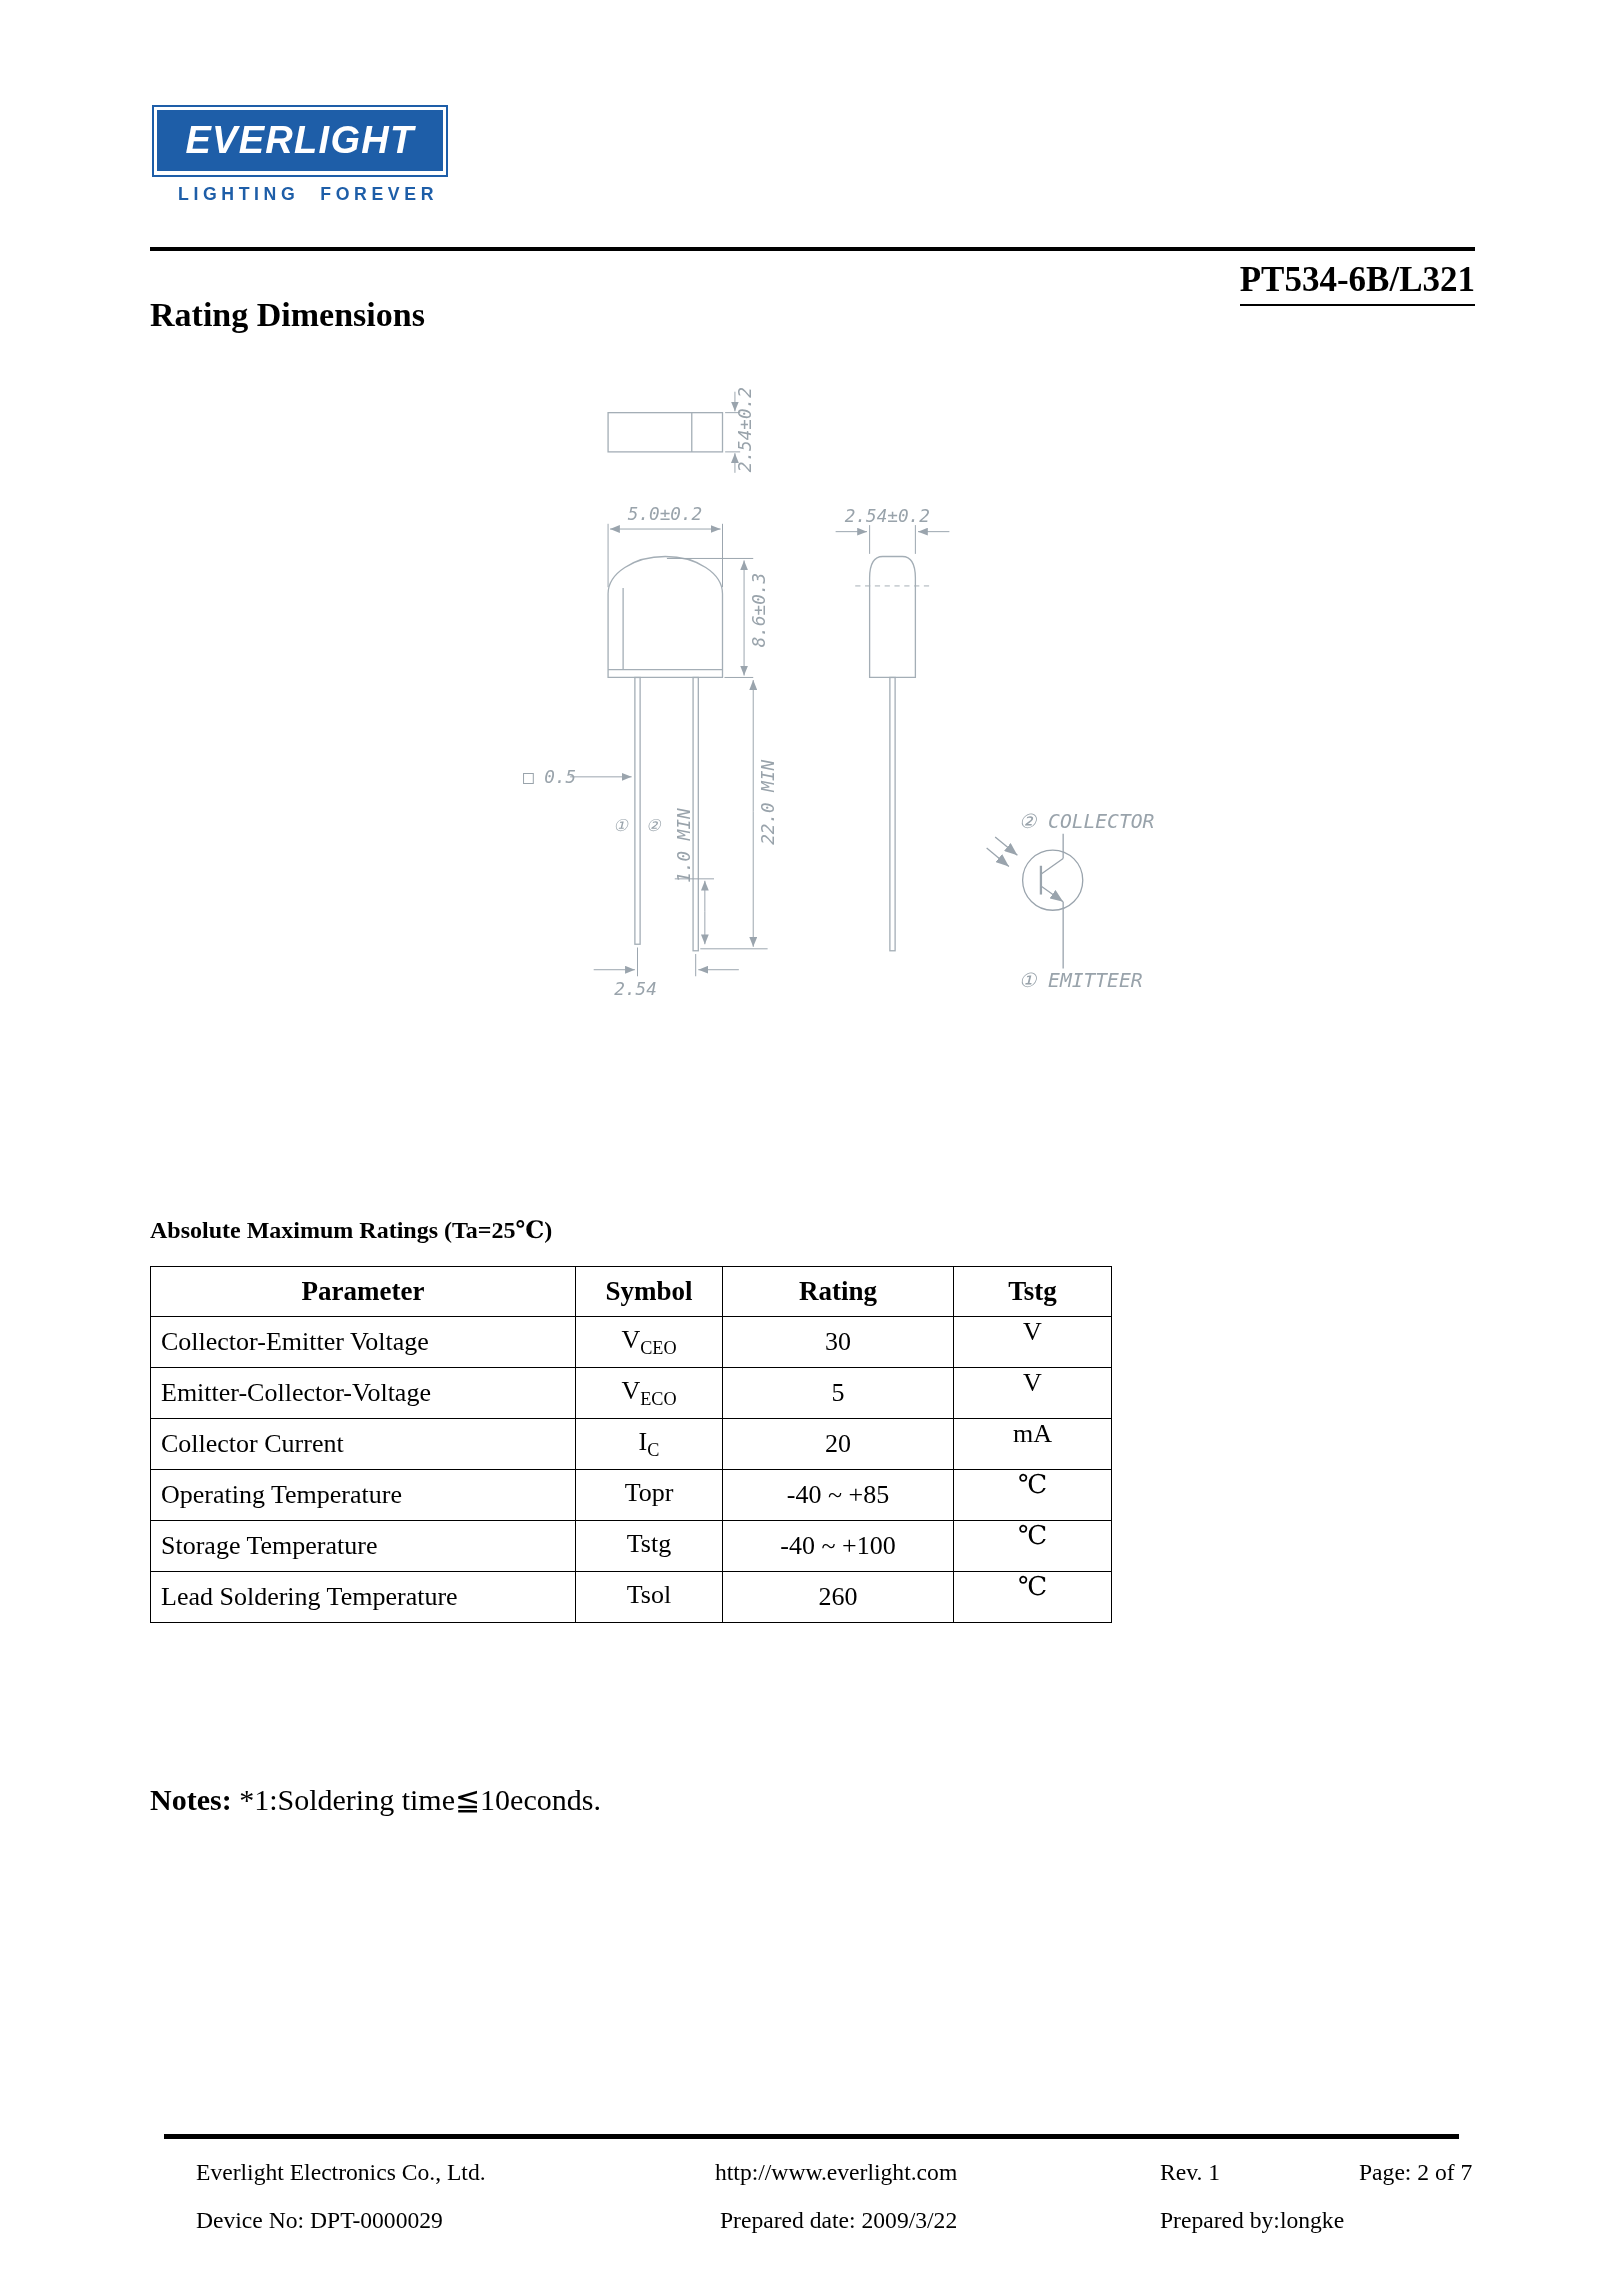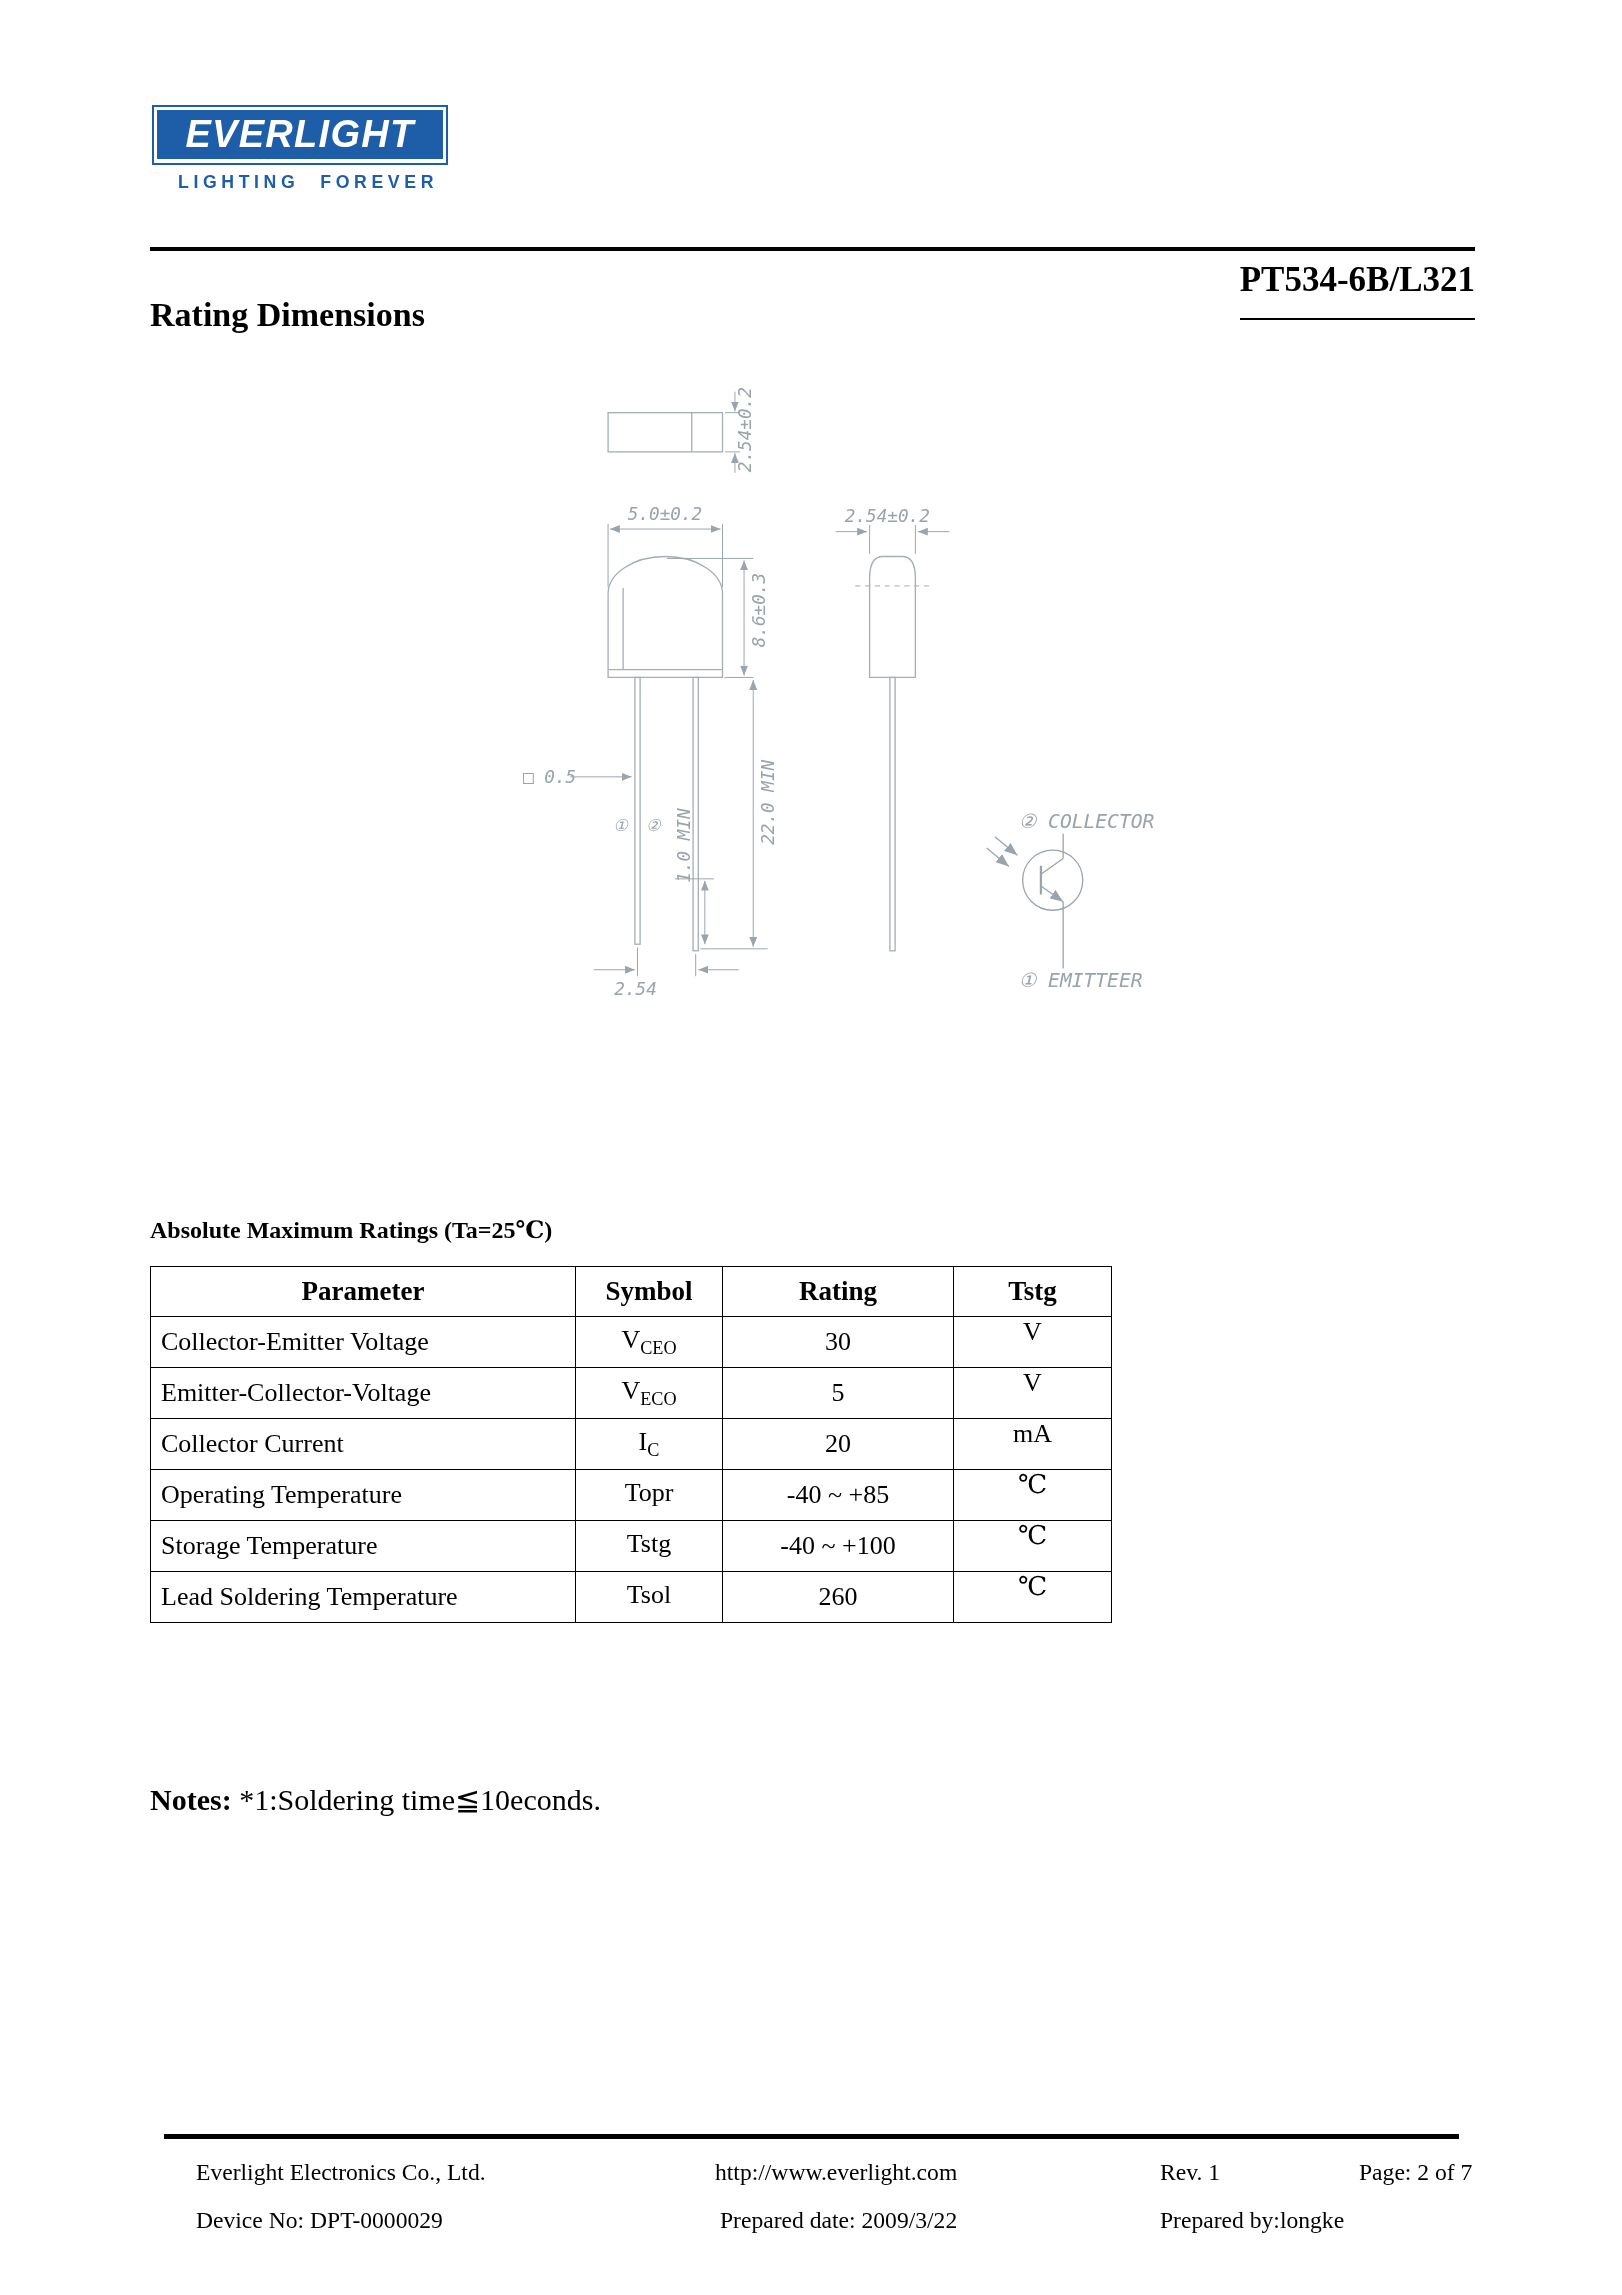--- a/index.html
+++ b/index.html
@@ -4,30 +4,30 @@
 <style>
   html,body{margin:0;padding:0;background:#888;}
   .page{
     position:relative;width:1622px;height:2295px;background:#ffffff;
     font-family:"Liberation Serif","DejaVu Serif",serif;color:#000;overflow:hidden;margin:0 auto;
   }
   
   .logo{position:absolute;left:152px;top:105px;width:296px;}
   .logo-box{border:2px solid #1e5ea8;padding:3.3px;}
   .logo-inner{background:#1e5ea8;color:#fff;text-align:center;font-size:38px;font-weight:bold;
-    font-style:italic;letter-spacing:1.3px;padding:3px 0;font-family:"Liberation Sans","DejaVu Sans",sans-serif;}
+    font-style:italic;letter-spacing:1.3px;padding:9px 0;font-family:"Liberation Sans","DejaVu Sans",sans-serif;}
   .logo-tagline{display:flex;justify-content:space-between;margin-top:7.9px;padding:0 26px;
     color:#1e5ea8;font-family:"Liberation Sans","DejaVu Sans",sans-serif;font-weight:bold;
     font-size:17.7px;letter-spacing:4.6px;gap:21px;}
   
   .top-rule{position:absolute;left:150px;top:247px;width:1325px;height:3.9px;background:#000;}
   .footer-rule{position:absolute;left:164px;top:2134px;width:1295px;height:5.2px;background:#000;}
   
   .product-code{position:absolute;top:260px;right:147px;font-size:35px;font-weight:bold;
-    border-bottom:2.6px solid #000;padding-bottom:18px;}
+    border-bottom:2.6px solid #000;padding-bottom:4px;}
   .pkg-title{position:absolute;left:150px;top:296px;font-size:34px;font-weight:bold;}
   .amr-title{position:absolute;left:150px;top:1215px;font-size:24px;font-weight:bold;}
   
   svg.drawing{position:absolute;left:510px;top:360px;}
   
   .notes1{position:absolute;left:150px;top:1111px;font-size:26px;line-height:1.62;}
   .notes1 .indent{margin-left:79px;}
   .wm{color:#ded84f;opacity:.6;font-style:italic;font-size:21.6px;padding-left:3.9px;}
   .notes2{position:absolute;left:150px;top:1782px;font-size:30px;}
   b.lab{font-weight:bold;}

